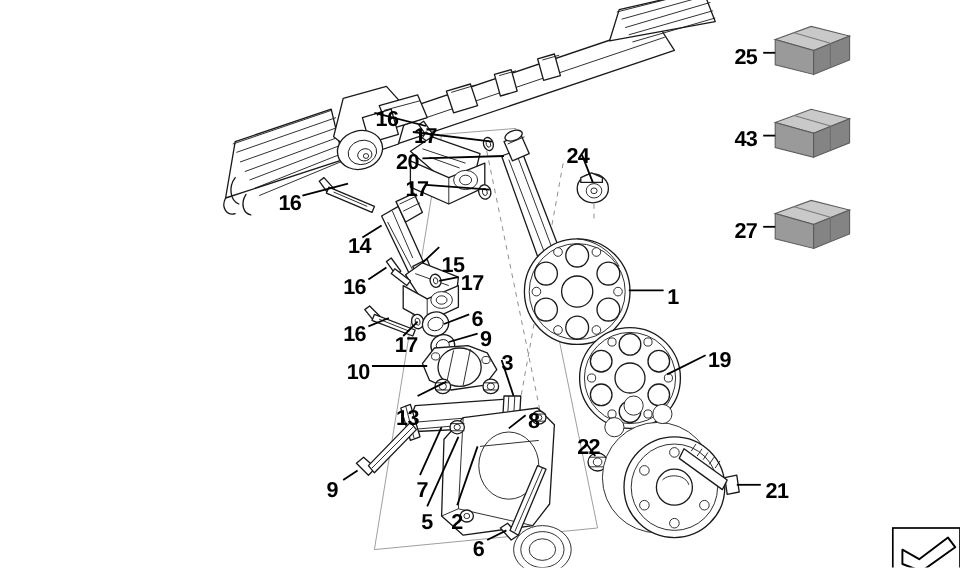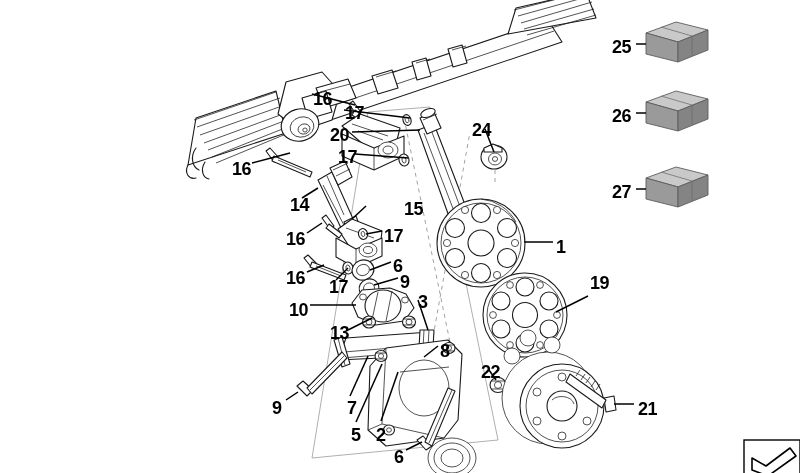--- a/index.html
+++ b/index.html
@@ -400,44 +400,44 @@
         <path d="M553,242 L524,242" class="lead"></path>
         <path d="M588,296 L556,312" class="lead"></path>
         <path d="M489,370 L496,380" class="lead"></path>
         <path d="M634,404 L614,404" class="lead"></path>
       </g>
 
   </svg>
 
   <div id="label-layer">
       <div class="lbl" style="left: 612px; top: 38px;">25</div>
-      <div class="lbl" style="left: 612px; top: 107px;">26</div>
+      <div class="lbl" style="left: 612px; top: 107px;">43</div>
       <div class="lbl" style="left: 612px; top: 183px;">27</div>
       <div class="lbl" style="left: 313px; top: 90px;">16</div>
       <div class="lbl" style="left: 345px; top: 104px;">17</div>
       <div class="lbl" style="left: 330px; top: 126px;">20</div>
       <div class="lbl" style="left: 338px; top: 148px;">17</div>
       <div class="lbl" style="left: 232px; top: 160px;">16</div>
       <div class="lbl" style="left: 280px; top: 196px; margin-left: 10px;">14</div>
-      <div class="lbl" style="left: 368px; top: 200px; margin-left: 36px;">15</div>
+      <div class="lbl" style="left: 368px; top: 212px;">15</div>
       <div class="lbl" style="left: 286px; top: 230px;">16</div>
       <div class="lbl" style="left: 384px; top: 227px;">17</div>
       <div class="lbl" style="left: 286px; top: 269px;">16</div>
       <div class="lbl" style="left: 393px; top: 257px;">6</div>
       <div class="lbl" style="left: 400px; top: 273px;">9</div>
       <div class="lbl" style="left: 329px; top: 278px;">17</div>
       <div class="lbl" style="left: 289px; top: 301px;">10</div>
       <div class="lbl" style="left: 418px; top: 293px;">3</div>
-      <div class="lbl" style="left: 330px; top: 324px; text-align: center;">13</div>
+      <div class="lbl" style="left: 330px; top: 339px; text-align: center;">13</div>
       <div class="lbl" style="left: 440px; top: 342px;">8</div>
       <div class="lbl" style="left: 272px; top: 399px;">9</div>
       <div class="lbl" style="left: 347px; top: 399px;">7</div>
       <div class="lbl" style="left: 351px; top: 426px;">5</div>
       <div class="lbl" style="left: 376px; top: 426px;">2</div>
       <div class="lbl" style="left: 394px; top: 448px;">6</div>
       <div class="lbl" style="left: 472px; top: 121px;">24</div>
       <div class="lbl" style="left: 556px; top: 238px;">1</div>
-      <div class="lbl" style="left: 590px; top: 274px;">19</div>
+      <div class="lbl" style="left: 590px; top: 291px;">19</div>
       <div class="lbl" style="left: 481px; top: 363px;">22</div>
       <div class="lbl" style="left: 638px; top: 400px;">21</div>
     </div>
 
 </div>
 
 </body></html>

